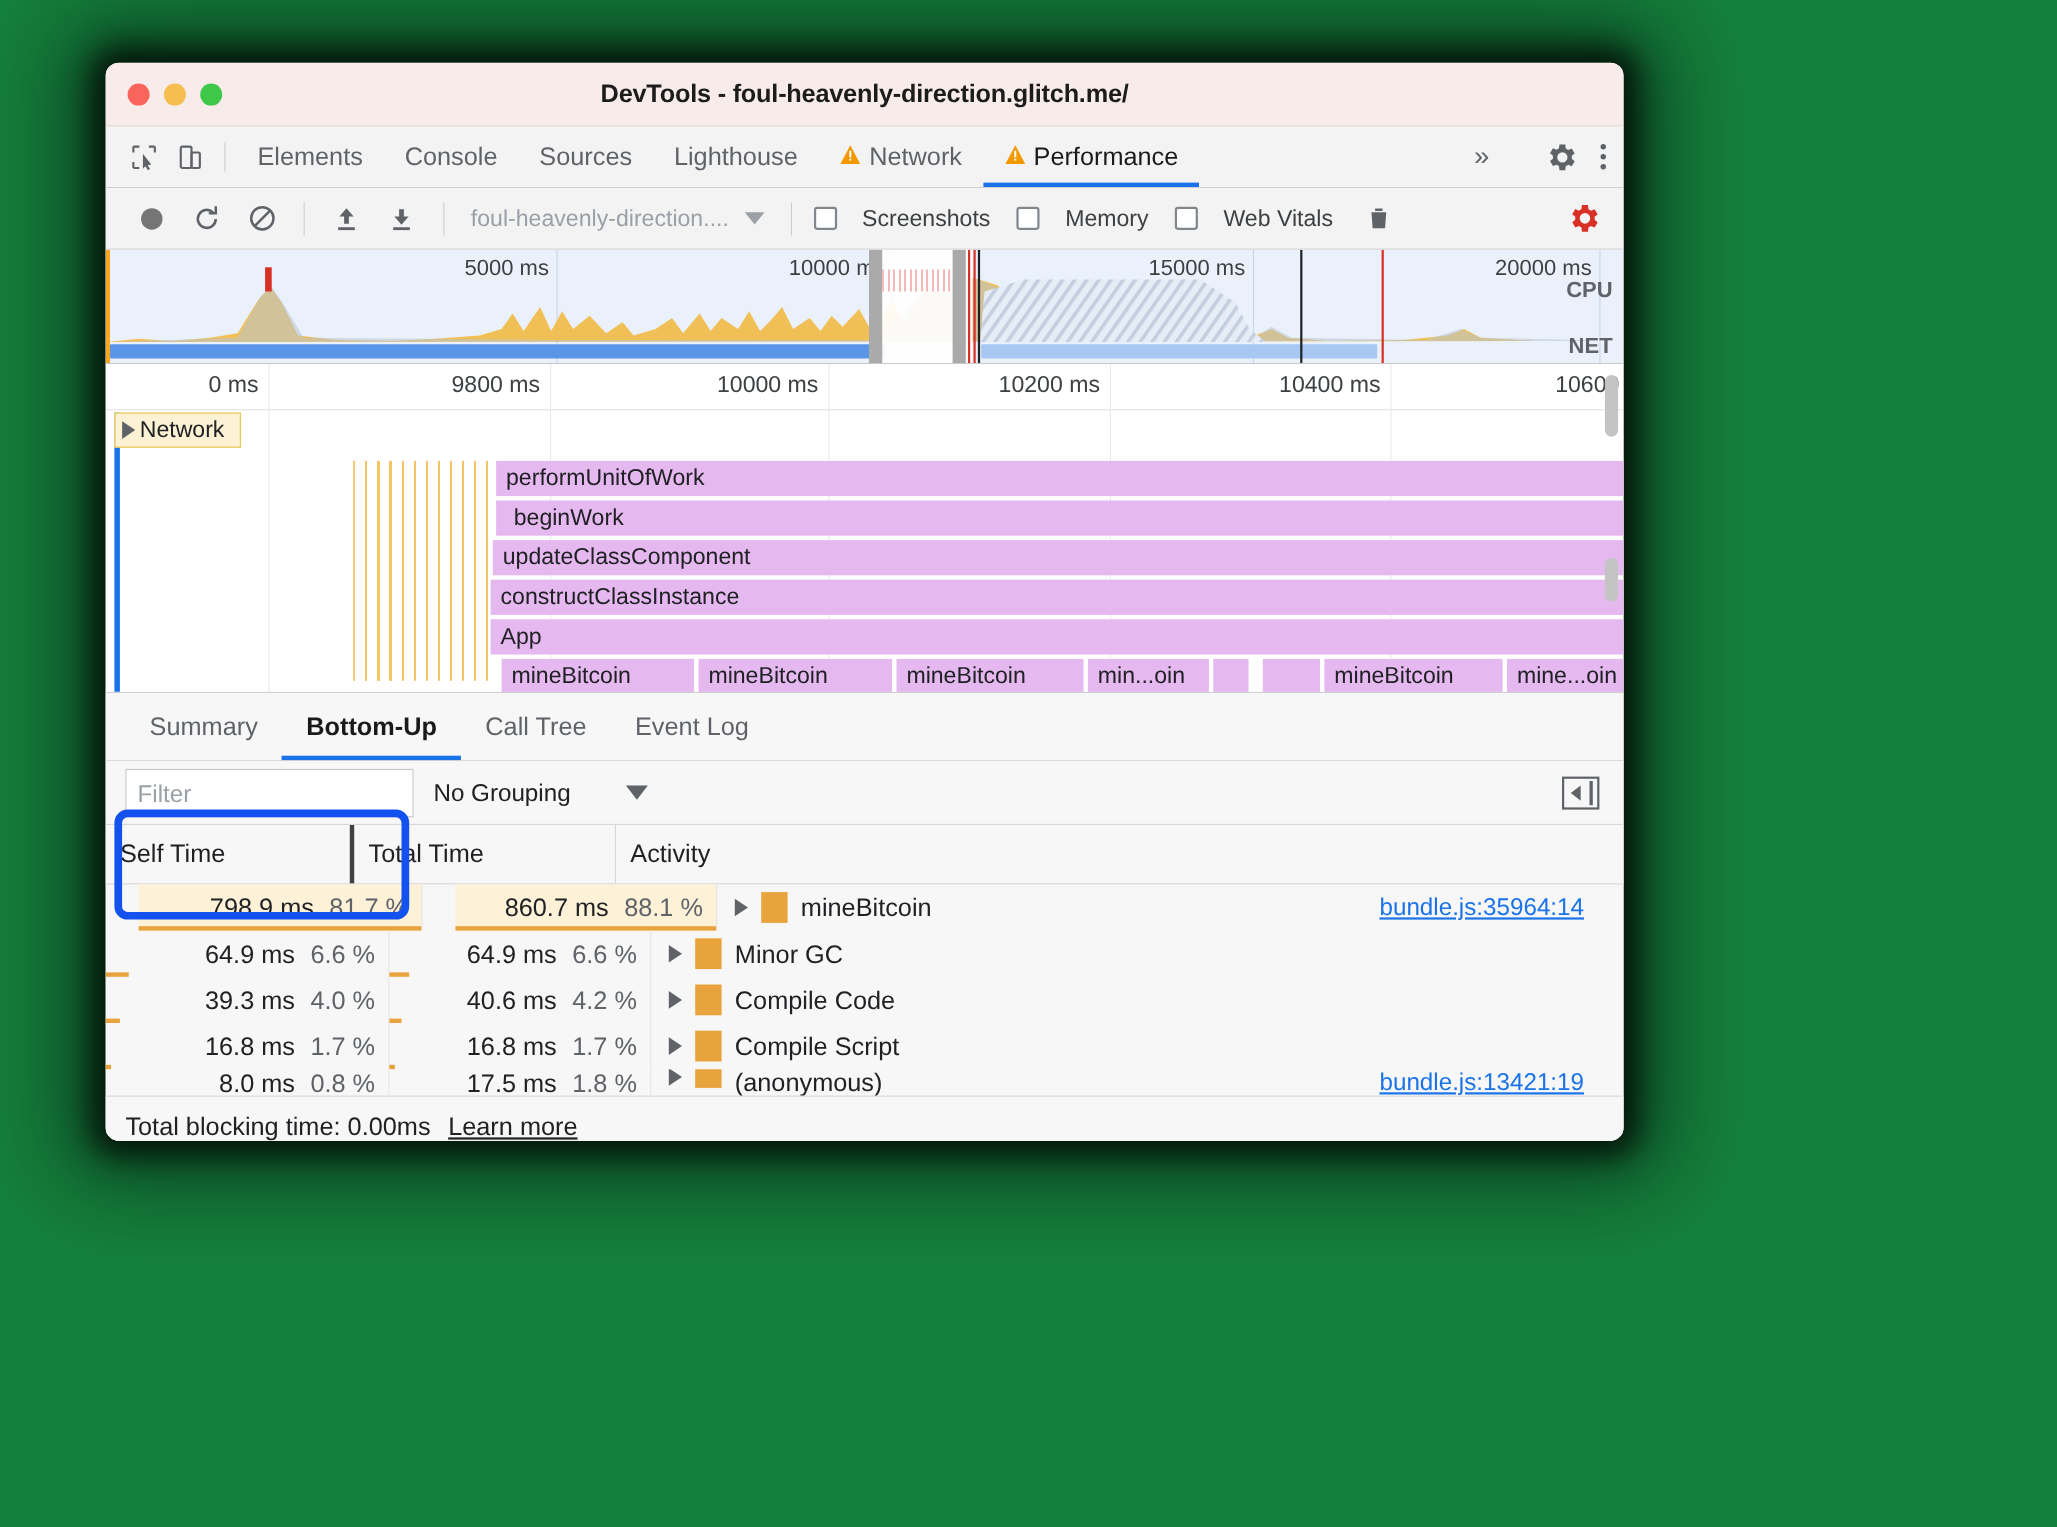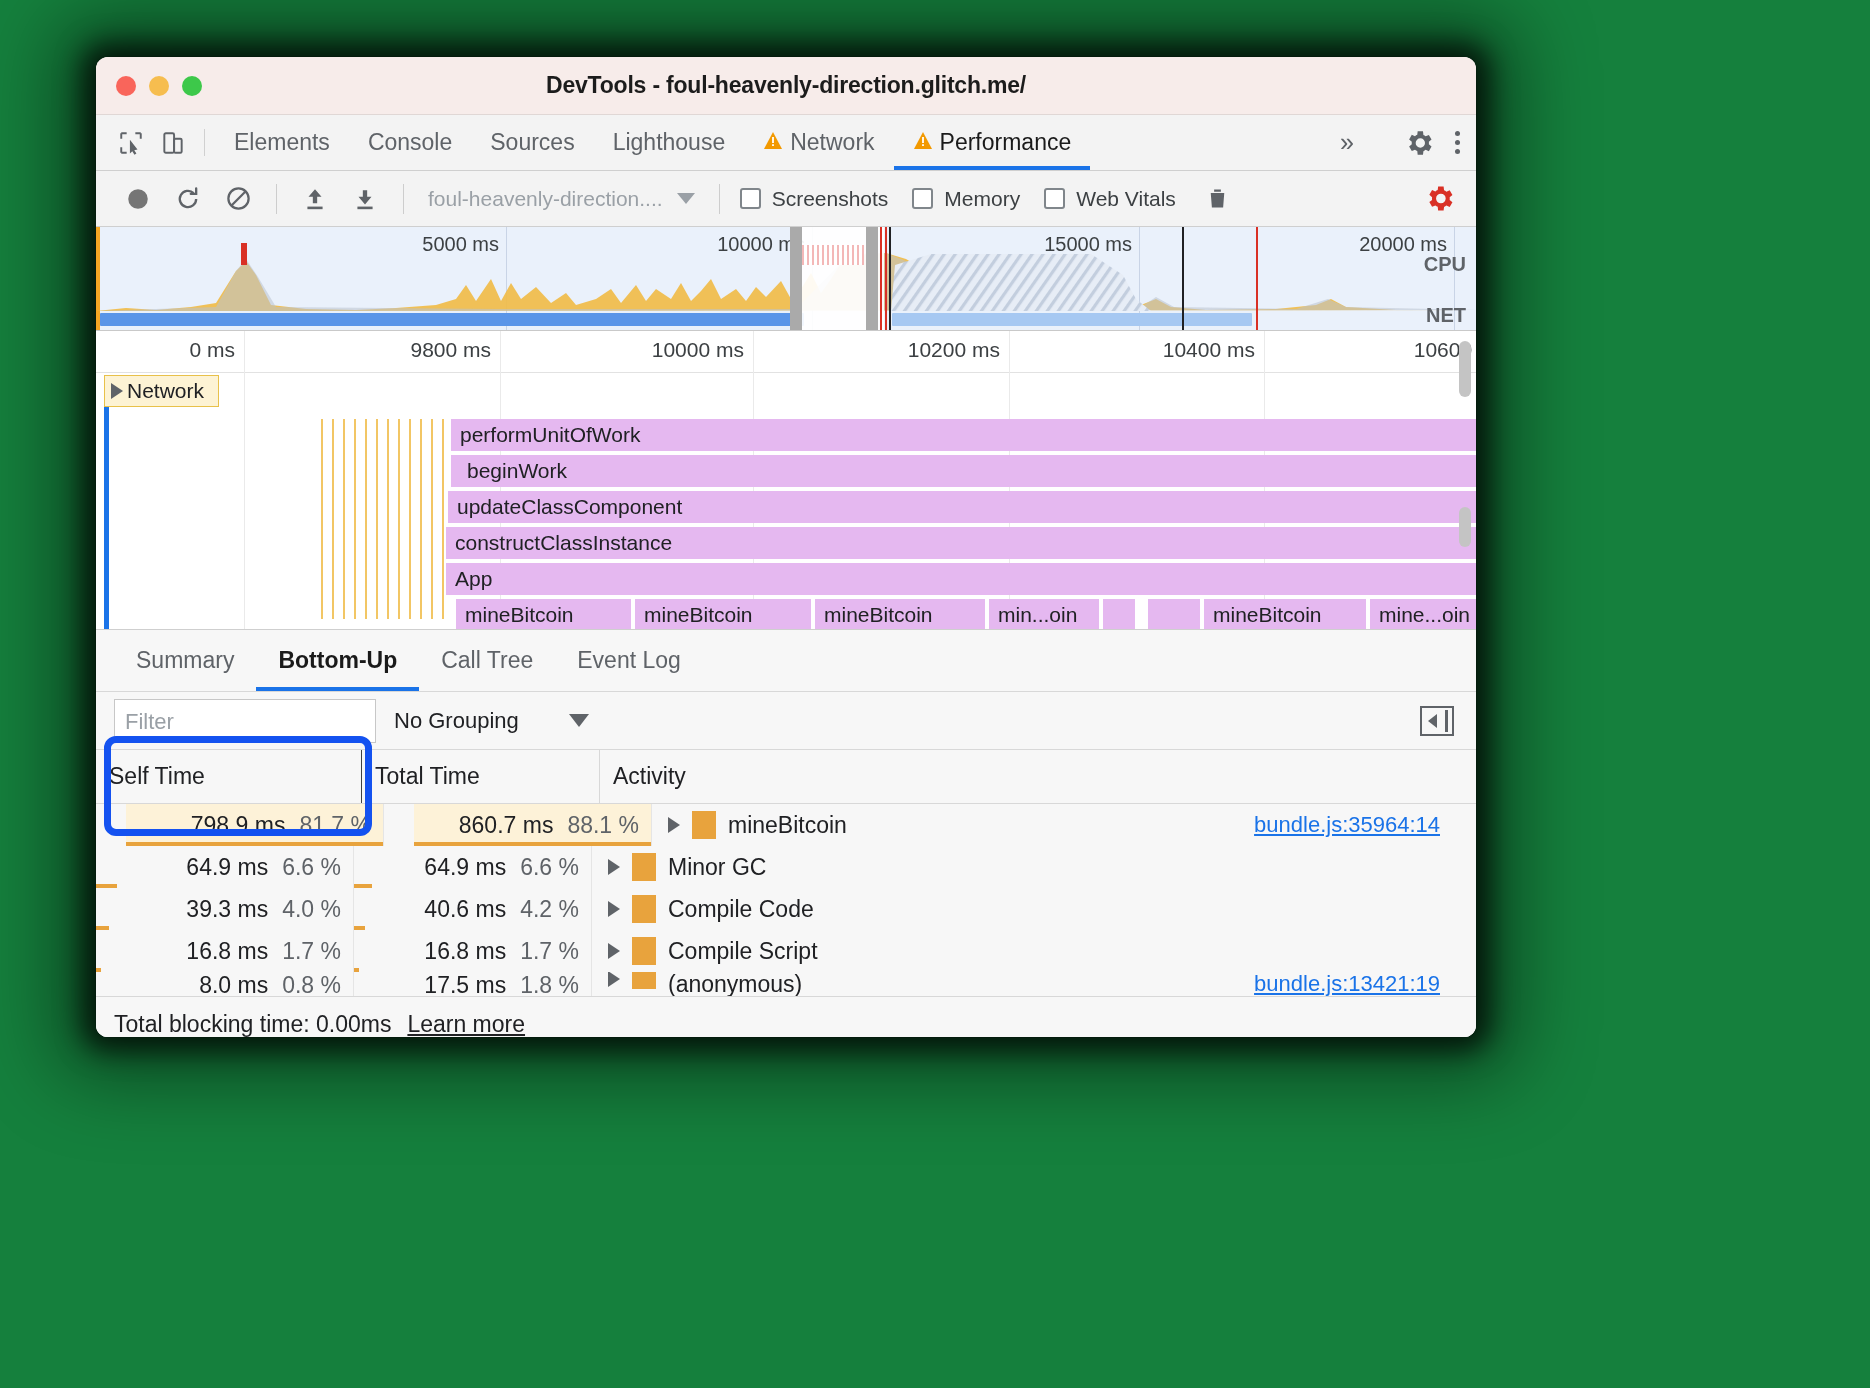--- a/index.html
+++ b/index.html
@@ -93,21 +93,21 @@
     gap: 2px;
   }
   .pbtn { width: 48px; height: 44px; display:flex; align-items:center; justify-content:center; color:#5f6368; }
   .sep { width: 1px; height: 30px; background: #cdcdcd; margin: 0 12px; }
   .urlsel {
     display:flex; align-items:center; gap: 14px;
     font-size: 21px; color: #9aa0a6; padding: 0 10px;
     white-space: nowrap;
   }
   .caret { width:0; height:0; border-left:9px solid transparent; border-right:9px solid transparent; border-top:11px solid #9aa0a6; }
-  .cbwrap { display:flex; align-items:center; gap:11px; margin-left: 6px; margin-right: 16px; font-size: 21px; color:#3c4043; white-space: nowrap;}
+  .cbwrap { display:flex; align-items:center; gap:23px; margin-left: 6px; margin-right: 16px; font-size: 21px; color:#3c4043; white-space: nowrap;}
   .cb { width: 21px; height: 21px; border: 2px solid #80868b; border-radius: 3px; background: #fff; }
   .trash { margin-left: 10px; color: #5f6368; display:flex; align-items:center;}
   .redgear { margin-left: auto; margin-right: 20px; color: #d93025; display:flex; align-items:center;}
 
   
   .overview {
     position: relative;
     height: 104px;
     background: #eaf1fb;
     border-bottom: 1px solid #c9c9c9;
@@ -169,21 +169,21 @@
     font-family: "Liberation Sans", sans-serif;
   }
   .grouping { display:flex; align-items:center; gap: 50px; margin-left: 18px; font-size:22px; color:#202124; }
   .gcaret { width:0;height:0;border-left:10px solid transparent;border-right:10px solid transparent;border-top:13px solid #5f6368;}
   .sidebar-toggle { position:absolute; right: 22px; width:34px; height:30px; border:2px solid #5f6368; display:flex; align-items:center; }
   .sidebar-toggle i { display:block; width:0;height:0;border-top:7px solid transparent;border-bottom:7px solid transparent;border-right:9px solid #5f6368; margin-left:6px;}
   .sidebar-toggle b { position:absolute; right:4px; top:2px; bottom:2px; width:3px; background:#5f6368;}
 
   .gridhead { display:flex; height: 54px; align-items:center; background:#f7f7f7; border-bottom:1px solid #d8d8d8; }
   .gh { font-size: 23px; color:#202124; padding-left: 13px; display:flex; align-items:center; height:100%; }
-  .gh.c1 { width: 266px; border-right: 1px solid #404040; }
+  .gh.c1 { width: 226px; border-right: 4px solid #404040; }
   .gh.c2 { width: 238px; border-right: 1px solid #d8d8d8; }
   .gh.c3 { flex: 1; }
 
   .grow { display:flex; height: 42px; align-items:center; font-size:23px; color:#202124; position:relative;}
   .cell1, .cell2 { position:relative; height:100%; display:flex; align-items:center; justify-content:flex-end; padding-right:12px; gap:14px; }
   .cell1 { width:258px; border-right:1px solid #e5e5e5; }
   .cell2 { width:238px; border-right:1px solid #e5e5e5; }
   .cell1.hl, .cell2.hl { background:#fdf2d8;margin-left:30px; }
   .bar-underline { position:absolute; left:0; bottom:0; height:4px; background:#e8a33d; }
   .pct { color:#5f6368; }

